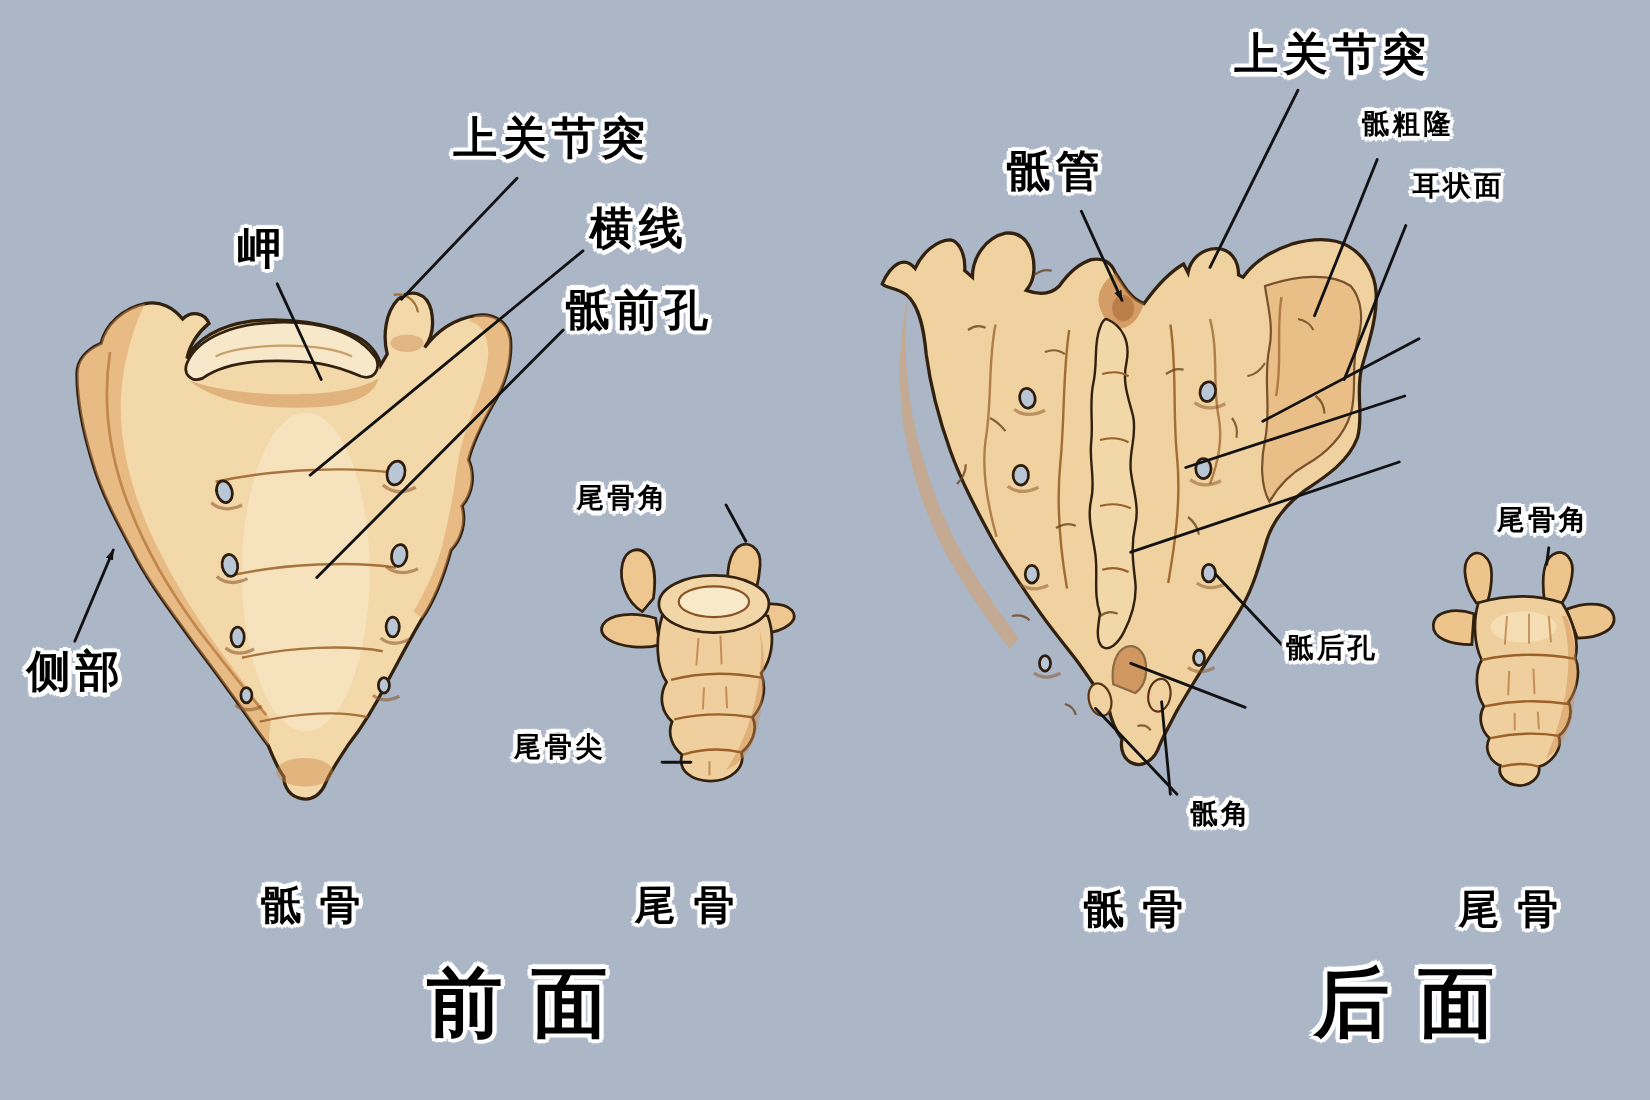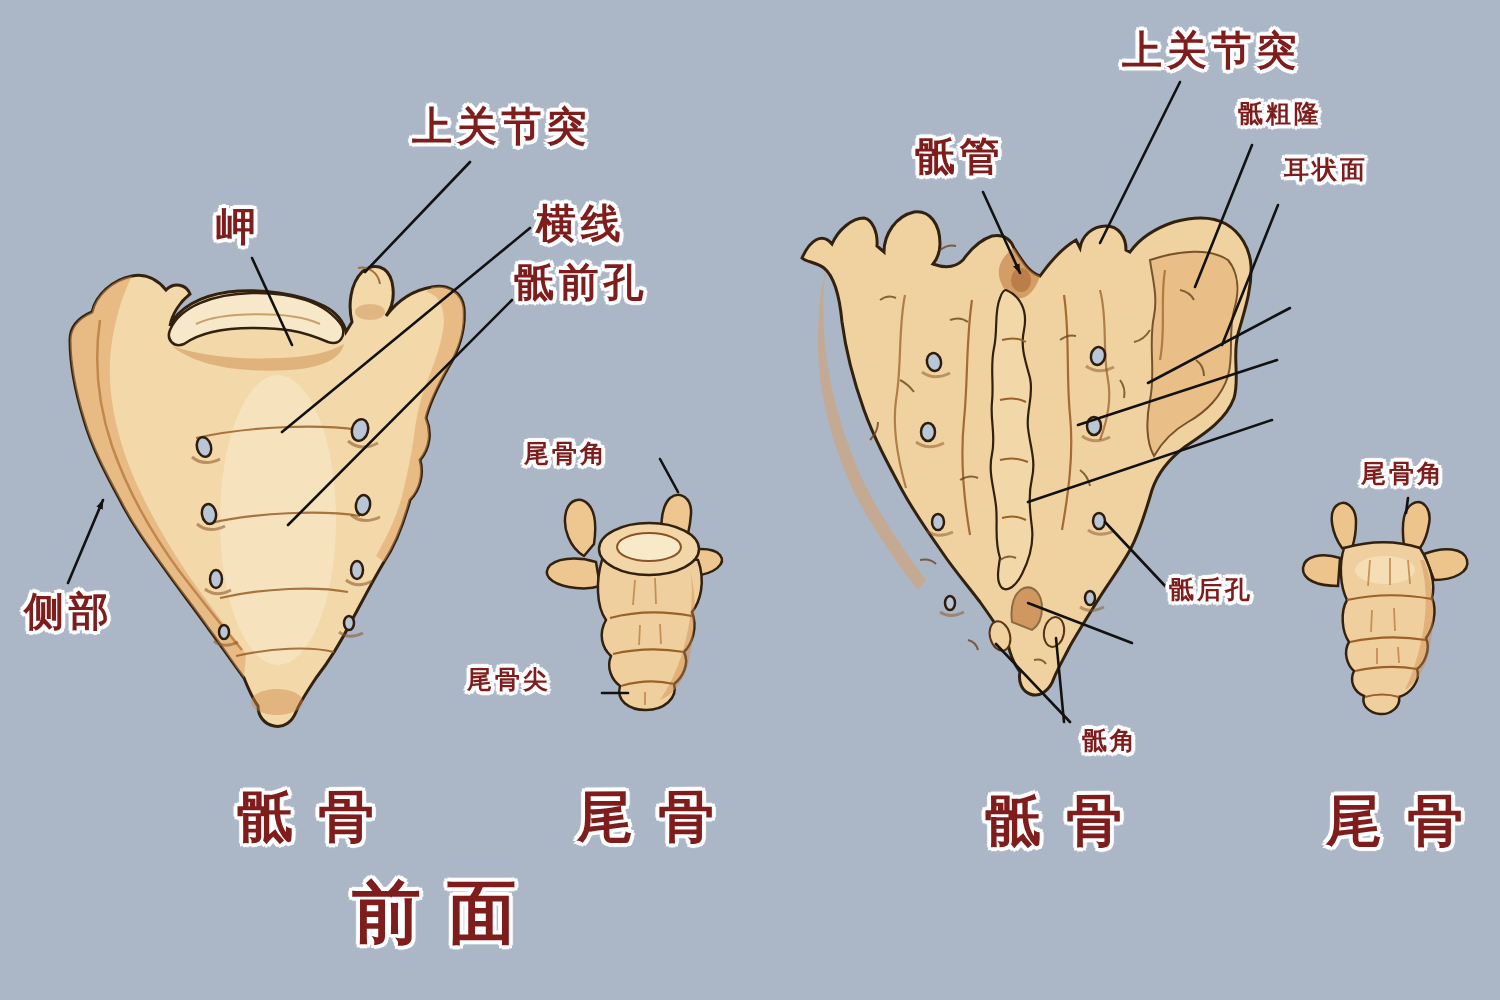--- a/index.html
+++ b/index.html
@@ -3,30 +3,31 @@
 <meta charset="utf-8">
 <style>
   html,body{margin:0;padding:0;}
   #stage{
     position:relative;width:1500px;height:1000px;overflow:hidden;
     background:#abb6c7;
     font-family:"DejaVu Sans","Liberation Sans",sans-serif;
   }
   #art{position:absolute;left:0;top:0;}
   .lbl{
-    position:absolute;color:#7f1d1d;font-weight:bold;white-space:nowrap;
+    position:absolute;color:#000000;font-weight:bold;white-space:nowrap;
     letter-spacing:.12em;line-height:1;
     text-shadow:-3px -3px 0 #fff,3px -3px 0 #fff,-3px 3px 0 #fff,3px 3px 0 #fff,
                  0 -3px 0 #fff,0 3px 0 #fff,-3px 0 0 #fff,3px 0 0 #fff,
                  -4px 0 1px #fff,4px 0 1px #fff,0 4px 1px #fff,0 -4px 1px #fff;
+    font-family:Liberation Serif, serif;
   }
   .ann{font-size:25px;}
   .ann-lg{font-size:40px;}
-  .cap{font-size:56px;letter-spacing:.45em;}
-  .title{font-size:69px;letter-spacing:.38em;}
+  .cap{font-size:37px;letter-spacing:.45em;margin-top:16px;}
+  .title{font-size:69px;letter-spacing:.38em;margin-left:36px;}
 </style>
 </head>
 <body>
 
 <div id="stage">
 
 <svg id="art" width="1500" height="1000" viewBox="0 0 1500 1000">
   <defs>
     <marker id="ah" markerWidth="12" markerHeight="10" refX="9" refY="3.5" orient="auto" markerUnits="userSpaceOnUse">
       <path d="M0,0 L10,3.5 L0,7 Z" fill="#121212"></path>
@@ -252,32 +253,33 @@
     <line x1="1408" y1="498" x2="1406" y2="513"></line>
     <line x1="1167" y1="588" x2="1105" y2="522"></line>
     <line x1="1132" y1="643" x2="1028" y2="603"></line>
     <line x1="1070" y1="722" x2="996" y2="644"></line>
     <line x1="1064" y1="722" x2="1056" y2="638"></line>
   </g>
 </svg>
 
   <div class="lbl ann-lg" style="left:412px;top:106px">上关节突</div>
   <div class="lbl ann-lg" style="left:216px;top:206px">岬</div>
-  <div class="lbl ann-lg" style="left:536px;top:203px">横线</div>
+  <div class="lbl ann-lg" style="left:536px;top:188px">横线</div>
   <div class="lbl ann-lg" style="left:514px;top:262px">骶前孔</div>
   <div class="lbl ann-lg" style="left:24px;top:591px">侧部</div>
   <div class="lbl ann" style="left:524px;top:441px">尾骨角</div>
   <div class="lbl ann" style="left:467px;top:667px">尾骨尖</div>
   <div class="lbl cap" style="left:237px;top:789px">骶骨</div>
   <div class="lbl cap" style="left:577px;top:789px">尾骨</div>
   <div class="lbl title" style="left:352px;top:878px">前面</div>
 
   <div class="lbl ann-lg" style="left:1122px;top:30px">上关节突</div>
   <div class="lbl ann-lg" style="left:915px;top:136px">骶管</div>
   <div class="lbl ann" style="left:1238px;top:101px">骶粗隆</div>
   <div class="lbl ann" style="left:1284px;top:157px">耳状面</div>
   <div class="lbl ann" style="left:1361px;top:461px">尾骨角</div>
   <div class="lbl ann" style="left:1169px;top:577px">骶后孔</div>
   <div class="lbl ann" style="left:1082px;top:728px">骶角</div>
   <div class="lbl cap" style="left:985px;top:793px">骶骨</div>
   <div class="lbl cap" style="left:1326px;top:793px">尾骨</div>
+  <div class="lbl title" style="left:1158px;top:878px">后面</div>
 
 </div>
 
 </body></html>

